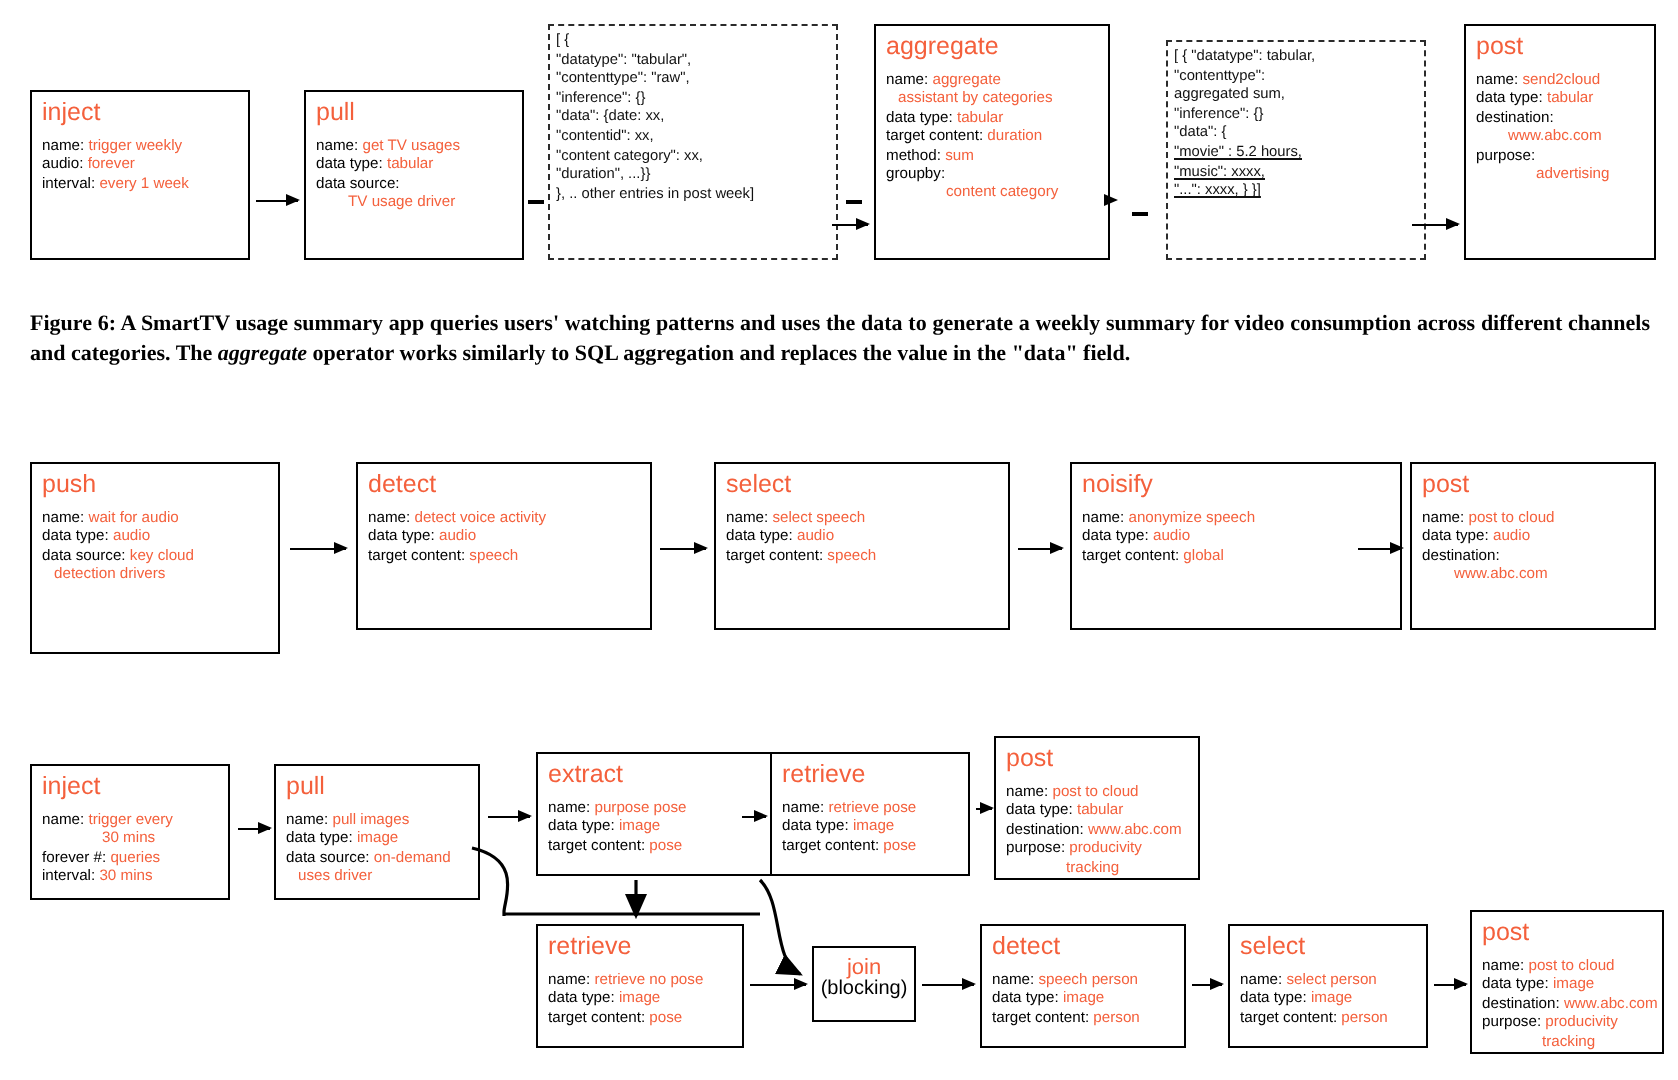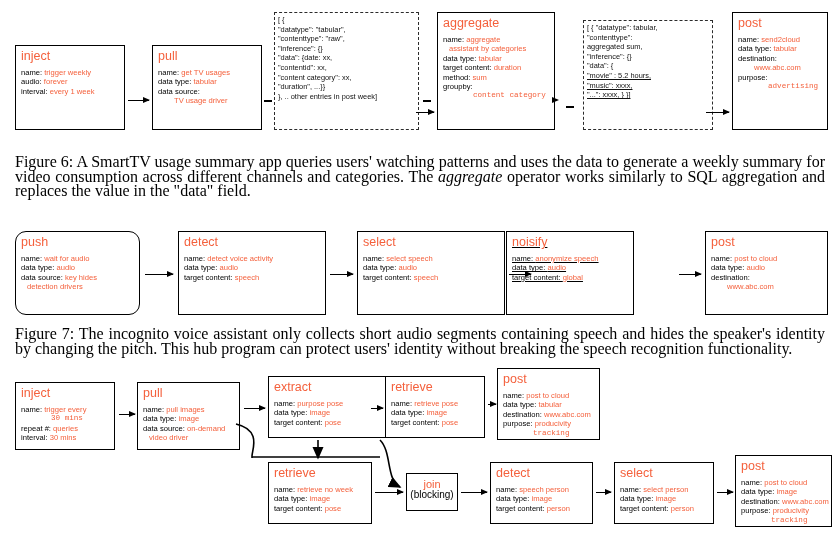--- a/index.html
+++ b/index.html
@@ -28,21 +28,21 @@
     color:#F4603C;
     font-size:12.5px;
     line-height:14px;
     margin-bottom:5px;
     white-space:nowrap;
   }
   .box .row{white-space:nowrap;}
   .box .row .v{color:#F4603C;}
   .ind1{padding-left:6px;}
   .ind2{padding-left:16px;}
-  .ind3{padding-left:30px;font-family:Liberation Mono, monospace;}
+  .ind3{padding-left:30px;}
 
   
   .json{
     position:absolute;
     box-sizing:border-box;
     border:1.5px dashed #2b2b2b;
     background:#fff;
     font-size:7.4px;
     line-height:9.6px;
     padding:2px 3px;
@@ -70,24 +70,25 @@
     border-left:7px solid #000;
     border-top:3.6px solid transparent;
     border-bottom:3.6px solid transparent;
   }
   .dash{position:absolute;height:2px;width:8px;background:#000;}
 
   
   .caption{
     position:absolute;
     font-family:"Liberation Serif", serif;
-    font-size:16px;
+    font-size:11px;
     line-height:14.6px;
     text-align:justify;
     color:#000;
+    font-weight:bold;
   }
   .caption i{font-style:italic;}
 
   svg.flow{position:absolute;left:0;top:0;pointer-events:none;}
 </style>
 </head>
 <body>
 
 <div class="canvas">
 
@@ -155,73 +156,72 @@
   <div class="dash" style="left:423px;top:100px;"></div>
   <div class="arrow" style="left:558px;top:100px;width:0px;"></div>
   <div class="dash" style="left:566px;top:106px;"></div>
   <div class="arrow" style="left:706px;top:112px;width:23px;"></div>
   <div class="arrow" style="left:416px;top:112px;width:18px;"></div>
 
   <div class="caption" style="left:15px;top:155px;width:810px;">
     <span>Figure 6: A SmartTV usage summary app queries users' watching patterns and uses the data to generate a weekly summary for video consumption across different channels and categories. The </span><i>aggregate</i><span> operator works similarly to SQL aggregation and replaces the value in the "data" field.</span>
   </div>
 
-  <div class="box" style="left:15px;top:231px;width:125px;height:84px;border-radius:11px;" id="f7n0">
+  <div class="box" style="left:15px;top:231px;width:125px;height:96px;" id="f7n0">
       <div class="op">push</div>
       <div class="row"><span>name: </span><span class="v">wait for audio</span></div>
       <div class="row"><span>data type: </span><span class="v">audio</span></div>
-      <div class="row"><span>data source: </span><span class="v">key hides</span></div>
+      <div class="row"><span>data source: </span><span class="v">key cloud</span></div>
       <div class="row ind1"><span class="v">detection drivers</span></div>
     </div>
   <div class="box" style="left:178px;top:231px;width:148px;height:84px;" id="f7n1">
       <div class="op">detect</div>
       <div class="row"><span>name: </span><span class="v">detect voice activity</span></div>
       <div class="row"><span>data type: </span><span class="v">audio</span></div>
       <div class="row"><span>target content: </span><span class="v">speech</span></div>
     </div>
   <div class="box" style="left:357px;top:231px;width:148px;height:84px;" id="f7n2">
       <div class="op">select</div>
       <div class="row"><span>name: </span><span class="v">select speech</span></div>
       <div class="row"><span>data type: </span><span class="v">audio</span></div>
       <div class="row"><span>target content: </span><span class="v">speech</span></div>
     </div>
-  <div class="box" style="left:506px;top:231px;width:128px;height:84px;text-decoration:underline;" id="f7n3">
+  <div class="box" style="left:535px;top:231px;width:166px;height:84px;" id="f7n3">
       <div class="op">noisify</div>
       <div class="row"><span>name: </span><span class="v">anonymize speech</span></div>
       <div class="row"><span>data type: </span><span class="v">audio</span></div>
       <div class="row"><span>target content: </span><span class="v">global</span></div>
     </div>
   <div class="box" style="left:705px;top:231px;width:123px;height:84px;" id="f7n4">
       <div class="op">post</div>
       <div class="row"><span>name: </span><span class="v">post to cloud</span></div>
       <div class="row"><span>data type: </span><span class="v">audio</span></div>
       <div class="row"><span>destination:</span></div>
       <div class="row ind2"><span class="v">www.abc.com</span></div>
     </div>
 
   <div class="arrow" style="left:145px;top:274px;width:28px;"></div>
   <div class="arrow" style="left:330px;top:274px;width:23px;"></div>
   <div class="arrow" style="left:509px;top:274px;width:22px;"></div>
   <div class="arrow" style="left:679px;top:274px;width:22px;"></div>
 
-  <div class="caption" style="left:15px;top:327px;width:810px;">Figure 7: The incognito voice assistant only collects short audio segments containing speech and hides the speaker's identity by changing the pitch. This hub program can protect users' identity without breaking the speech recognition functionality.</div>
 
   <div class="box" style="left:15px;top:382px;width:100px;height:68px;" id="f8n0">
       <div class="op">inject</div>
       <div class="row"><span>name: </span><span class="v">trigger every</span></div>
       <div class="row ind3"><span class="v">30 mins</span></div>
-      <div class="row"><span>repeat #: </span><span class="v">queries</span></div>
+      <div class="row"><span>forever #: </span><span class="v">queries</span></div>
       <div class="row"><span>interval: </span><span class="v">30 mins</span></div>
     </div>
   <div class="box" style="left:137px;top:382px;width:103px;height:68px;" id="f8n1">
       <div class="op">pull</div>
       <div class="row"><span>name: </span><span class="v">pull images</span></div>
       <div class="row"><span>data type: </span><span class="v">image</span></div>
       <div class="row"><span>data source: </span><span class="v">on-demand</span></div>
-      <div class="row ind1"><span class="v">video driver</span></div>
+      <div class="row ind1"><span class="v">uses driver</span></div>
     </div>
   <div class="box" style="left:268px;top:376px;width:120px;height:62px;" id="f8n2">
       <div class="op">extract</div>
       <div class="row"><span>name: </span><span class="v">purpose pose</span></div>
       <div class="row"><span>data type: </span><span class="v">image</span></div>
       <div class="row"><span>target content: </span><span class="v">pose</span></div>
     </div>
   <div class="box" style="left:385px;top:376px;width:100px;height:62px;" id="f8n3">
       <div class="op">retrieve</div>
       <div class="row"><span>name: </span><span class="v">retrieve pose</span></div>
@@ -231,21 +231,21 @@
   <div class="box" style="left:497px;top:368px;width:103px;height:72px;" id="f8n4">
       <div class="op">post</div>
       <div class="row"><span>name: </span><span class="v">post to cloud</span></div>
       <div class="row"><span>data type: </span><span class="v">tabular</span></div>
       <div class="row"><span>destination: </span><span class="v">www.abc.com</span></div>
       <div class="row"><span>purpose: </span><span class="v">producivity</span></div>
       <div class="row ind3"><span class="v">tracking</span></div>
     </div>
   <div class="box" style="left:268px;top:462px;width:104px;height:62px;" id="f8n5">
       <div class="op">retrieve</div>
-      <div class="row"><span>name: </span><span class="v">retrieve no week</span></div>
+      <div class="row"><span>name: </span><span class="v">retrieve no pose</span></div>
       <div class="row"><span>data type: </span><span class="v">image</span></div>
       <div class="row"><span>target content: </span><span class="v">pose</span></div>
     </div>
   <div class="joinbox" style="left:406px;top:473px;width:52px;height:38px;">
     <div class="jt">join</div>
     <div class="js">(blocking)</div>
   </div>
   <div class="box" style="left:490px;top:462px;width:103px;height:62px;" id="f8n6">
       <div class="op">detect</div>
       <div class="row"><span>name: </span><span class="v">speech person</span></div>

